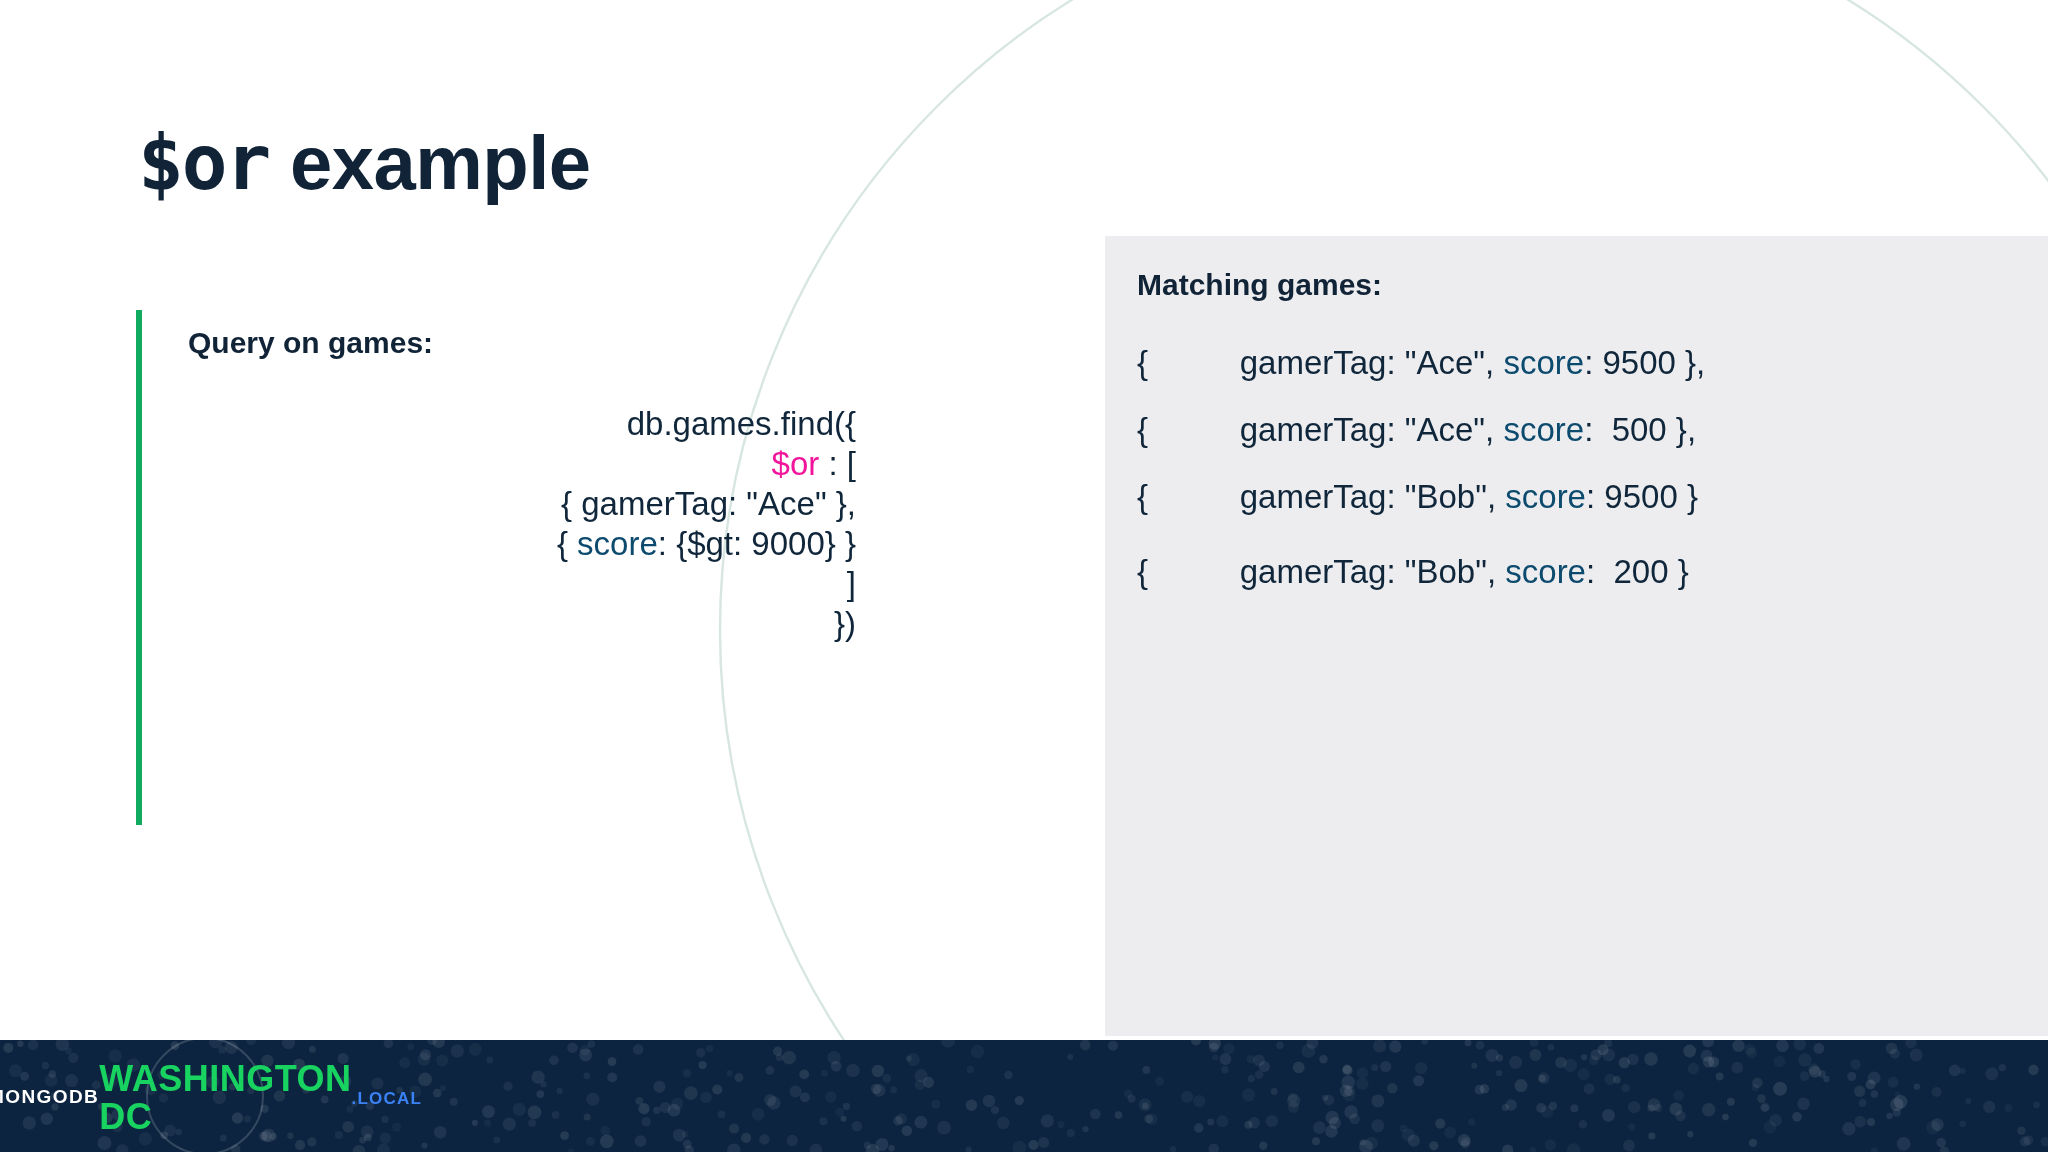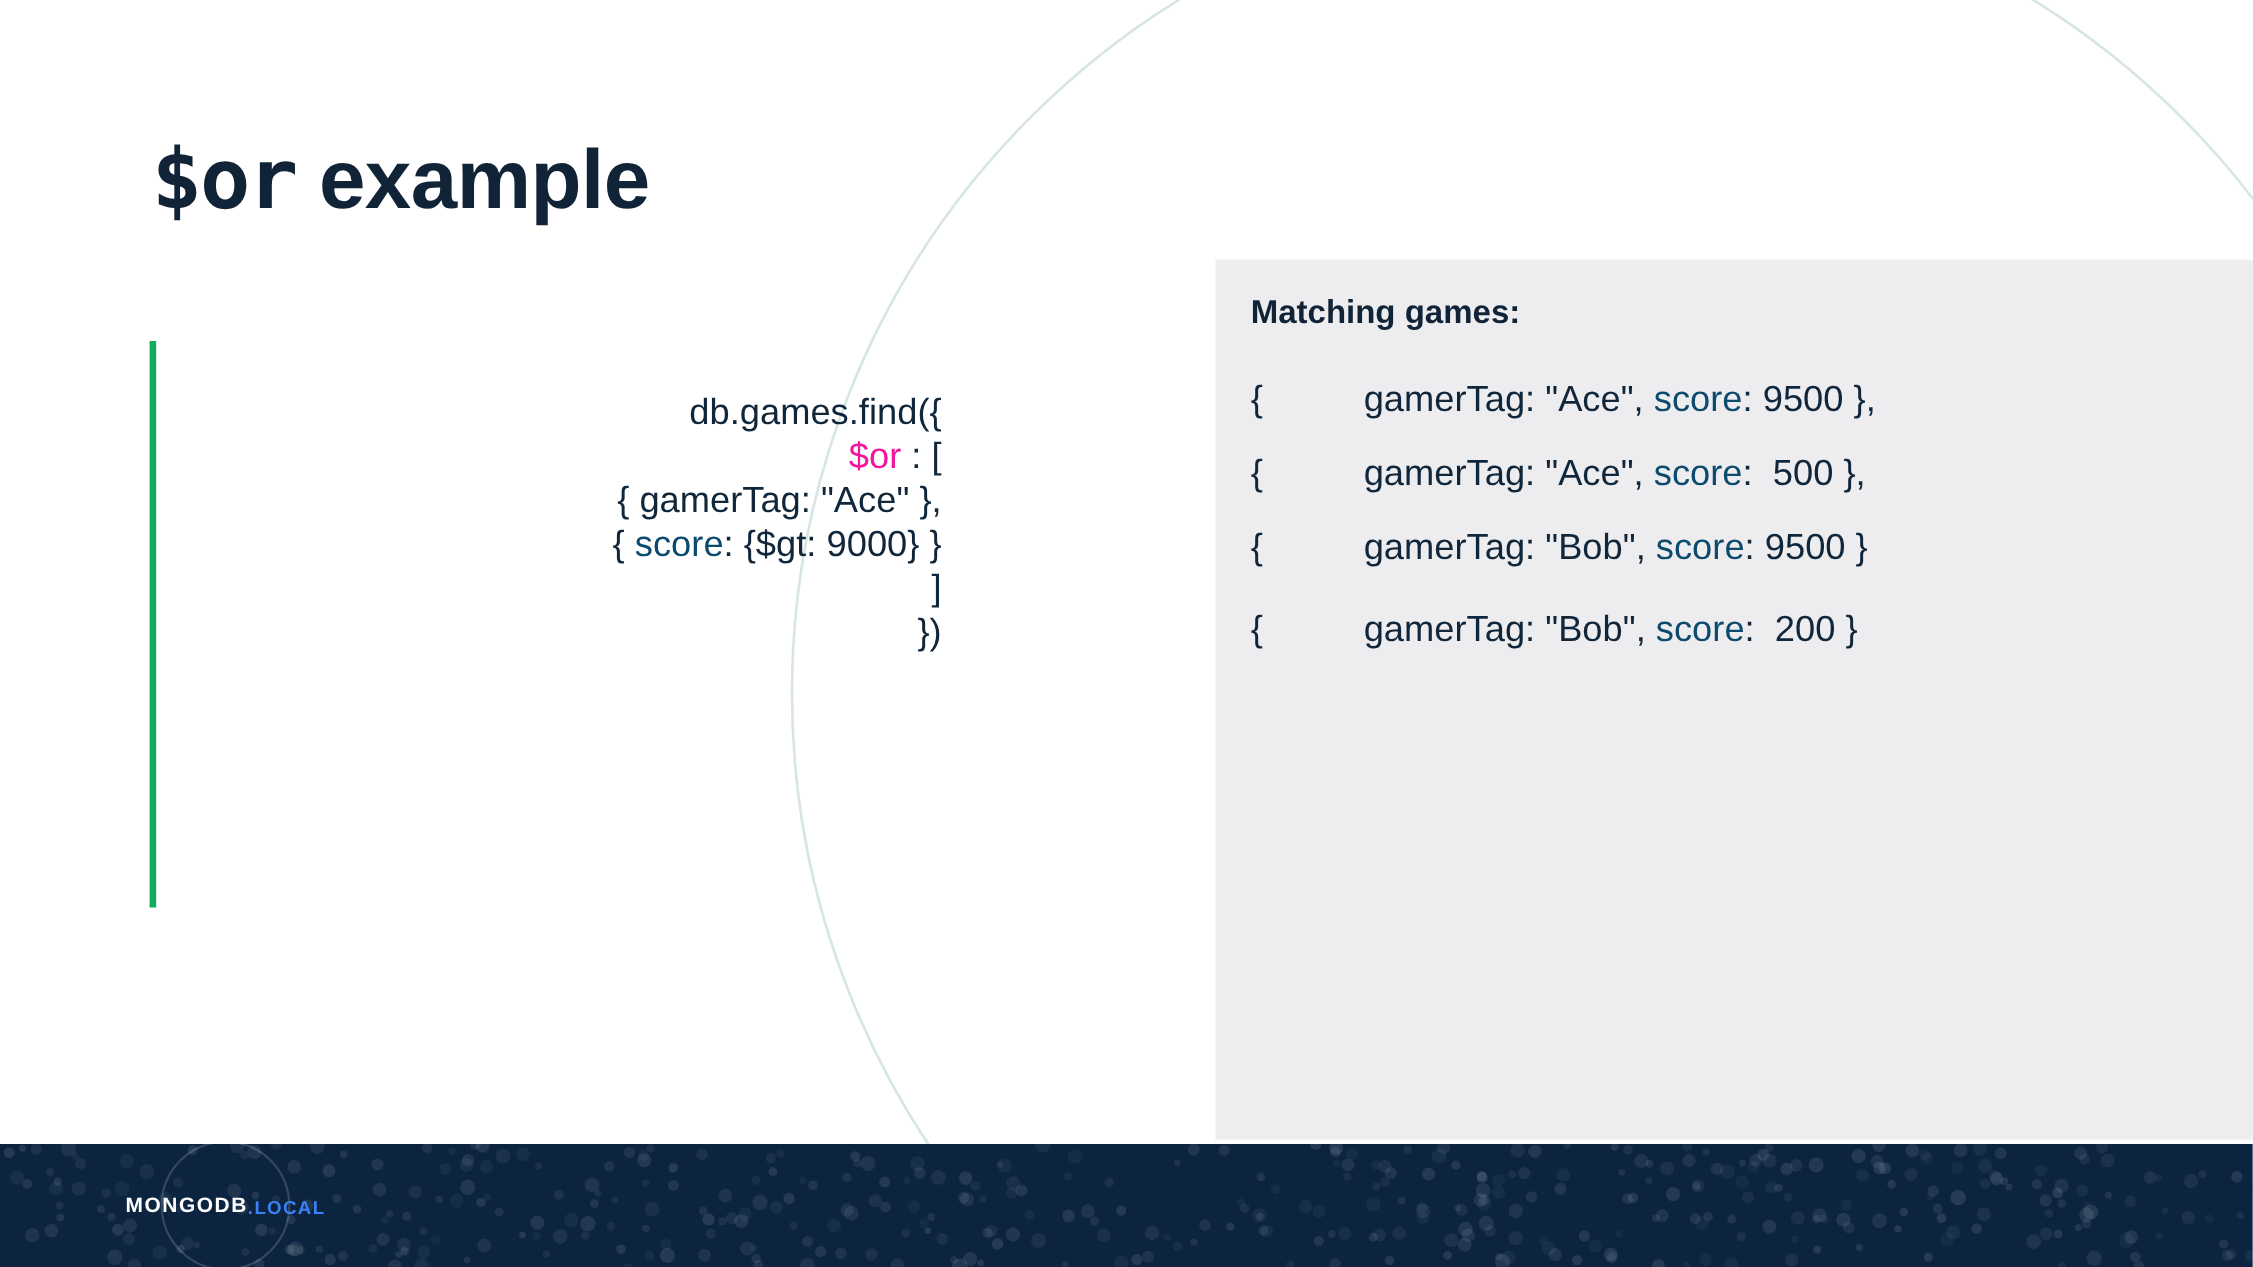--- a/index.html
+++ b/index.html
@@ -177,20 +177,21 @@
 
 <svg id="bg-arc" viewBox="0 0 2048 1152" preserveAspectRatio="none">
   <circle cx="1460" cy="630" r="740" fill="none" stroke="#d7e6e0" stroke-width="2.4"></circle>
 </svg>
 
 <h1 id="slide-title">
   <span class="mono-op">$or</span><span class="plain-word"> example</span>
 </h1>
 
 <section id="query-block">
+  <div id="query-heading">Query on games:</div>
 
   <div id="query-code"><span>db.games.find({</span>
 <span>        </span><span class="tok-or">$or</span><span> : [</span>
 <span>                { gamerTag: "Ace" },</span>
 <span>                { </span><span class="tok-score">score</span><span>: {$gt: 9000} }</span>
 <span>        ]</span>
 <span>})</span></div>
 </section>
 
 <section id="results-panel">
@@ -642,15 +643,16 @@
       <circle cx="1468.0" cy="2.8" r="3.5" fill="#ffffff" opacity="0.096"></circle>
       <circle cx="1480.1" cy="5.2" r="4.4" fill="#ffffff" opacity="0.066"></circle>
       <circle cx="590.4" cy="101.3" r="4.5" fill="#ffffff" opacity="0.048"></circle>
       <circle cx="906.9" cy="90.8" r="5.3" fill="#ffffff" opacity="0.105"></circle>
       <circle cx="1424.8" cy="1.2" r="3.4" fill="#ffffff" opacity="0.071"></circle>
     </svg>
 
   <div id="footer-logo">
     <div id="footer-logo-ring"></div>
     <div id="logo-mongodb">MONGODB</div>
+    <div id="logo-city">WASHINGTON DC</div>
     <div id="logo-local">.LOCAL</div>
   </div>
 </footer>
 
 </body></html>

